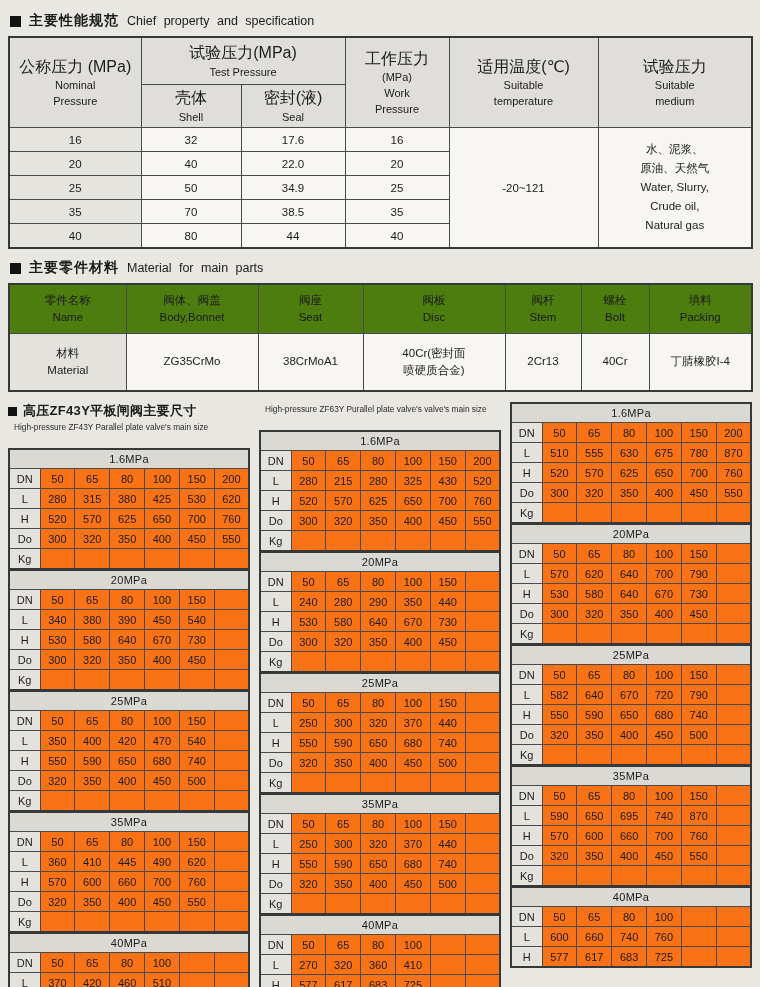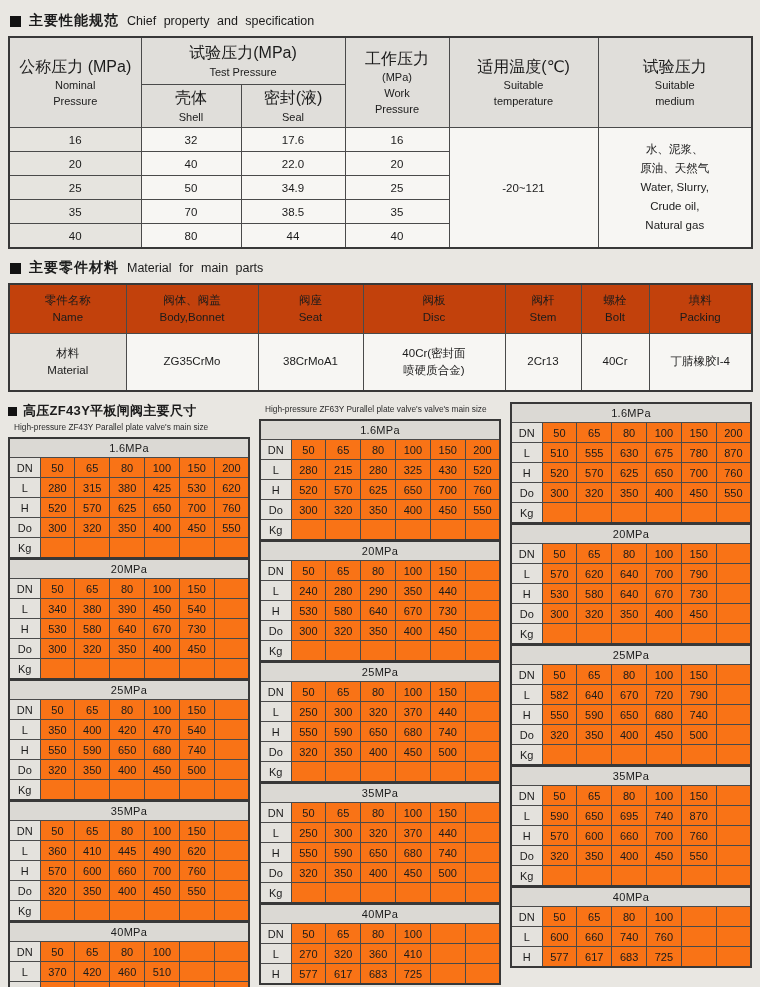--- a/index.html
+++ b/index.html
@@ -27,29 +27,29 @@
   .spec-table .hl-zh { font-size:16px; line-height:1.45; }
   .spec-table .hl-en { font-size:11px; line-height:1.45; }
   .spec-table thead tr.r1 th { height:44px; }
   .spec-table thead tr.r2 th { height:40px; }
   .spec-table tbody td { height:21px; font-size:11.5px; }
   .spec-table tbody td.shade { background:#e6e4df; }
   .medium-cell div { font-size:11.5px; line-height:1.65; }
 
   
   .material-table { width:744px; table-layout:fixed; border:2px solid #383838; margin-top:2px; }
-  .material-table thead th { background:#c2410c; height:46px; }
+  .material-table thead th { background:#4d7c0f; height:46px; }
   .material-table tbody td { height:54px; font-size:11.5px; }
   .material-table tbody td.shade { background:#e4e2dd; }
   .material-table .cl { font-size:11.5px; line-height:1.5; }
 
   
   .size-columns { display:flex; gap:9px; margin-top:10px; }
   .size-column { flex:1; min-width:0; }
-  .size-heading { margin-bottom:5px; }
+  .size-heading { margin-bottom:16px; }
   .size-heading .trow { display:flex; align-items:center; gap:6px; }
   .size-heading .bullet { width:9px; height:9px; }
   .size-heading .zh { font-weight:bold; font-size:13px; letter-spacing:0.3px; white-space:nowrap; }
   .size-heading .en { font-size:8.3px; color:#2c2c2c; margin:2px 0 0 6px; white-space:nowrap; }
 
   .size-table { width:100%; table-layout:fixed; border:2px solid #383838; background:#f97316; }
   .size-table + .size-table { margin-top:-1px; }
   .size-table td { height:19px; font-size:11px; padding:0; }
   .size-table td.ptitle { background:#dbd9d4; height:18px; letter-spacing:0.3px; }
   .size-table td.rlabel { background:#e4e2dd; }

